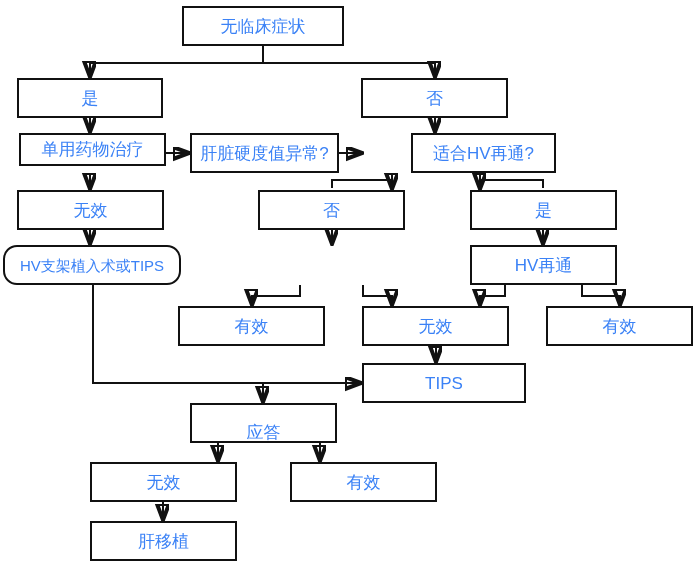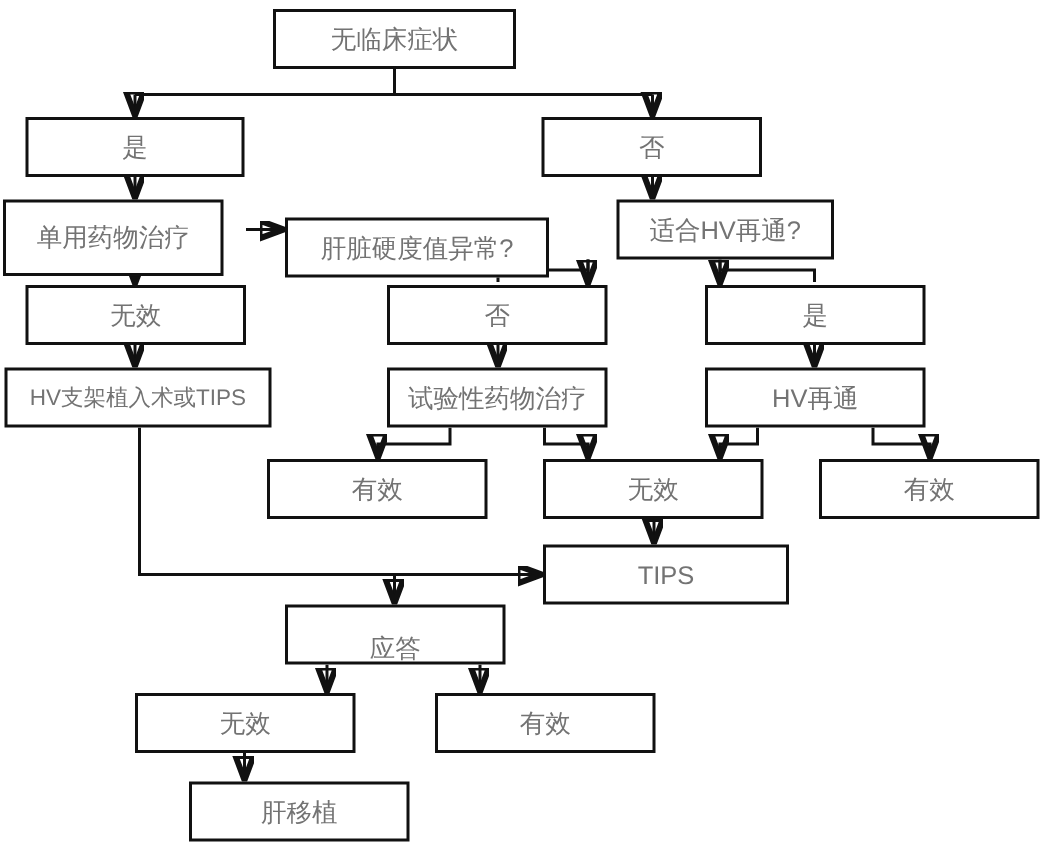--- a/index.html
+++ b/index.html
@@ -18,27 +18,27 @@
     overflow: hidden;
   }
   .node {
     position: absolute;
     box-sizing: border-box;
     border: 2px solid #111111;
     background: #ffffff;
     display: flex;
     align-items: center;
     justify-content: center;
-    color: #737373;
+    color: #3b82f6;
     font-size: 17px;
     line-height: 1;
     white-space: nowrap;
     z-index: 2;
   }
-  .node.small-text { font-size: 15px; }
+  .node.small-text { font-size: 15px; border-radius: 14px; }
   svg.edges {
     position: absolute;
     left: 0;
     top: 0;
     width: 700px;
     height: 570px;
     z-index: 1;
     overflow: visible;
   }
   svg.edges line, svg.edges path, svg.edges polyline {
@@ -116,25 +116,25 @@
   </div>
 
   <div class="node" style="left:17px; top:78px; width:146px; height:40px;">
     <span>是</span>
   </div>
 
   <div class="node" style="left:361px; top:78px; width:147px; height:40px;">
     <span>否</span>
   </div>
 
-  <div class="node" style="left:2px; top:133px; width:147px; height:51px;">
+  <div class="node" style="left:19px; top:133px; width:147px; height:33px;">
     <span>单用药物治疗</span>
   </div>
 
-  <div class="node" style="left:190px; top:133px; width:176px; height:40px;margin-top:12px;">
+  <div class="node" style="left:190px; top:133px; width:149px; height:40px;">
     <span>肝脏硬度值异常?</span>
   </div>
 
   <div class="node" style="left:363px; top:133px; width:145px; height:40px;margin-left:48px;">
     <span>适合HV再通?</span>
   </div>
 
   <div class="node" style="left:17px; top:190px; width:147px; height:40px;">
     <span>无效</span>
   </div>
@@ -144,23 +144,20 @@
   </div>
 
   <div class="node" style="left:470px; top:190px; width:147px; height:40px;">
     <span>是</span>
   </div>
 
   <div class="node small-text" style="left:3px; top:245px; width:178px; height:40px;">
     <span>HV支架植入术或TIPS</span>
   </div>
 
-  <div class="node" style="left:258px; top:245px; width:147px; height:40px;">
-    <span>试验性药物治疗</span>
-  </div>
 
   <div class="node" style="left:470px; top:245px; width:147px; height:40px;justify-content:center;">
     <span>HV再通</span>
   </div>
 
   <div class="node" style="left:178px; top:306px; width:147px; height:40px;">
     <span>有效</span>
   </div>
 
   <div class="node" style="left:362px; top:306px; width:147px; height:40px;">
@@ -180,17 +177,17 @@
   </div>
 
   <div class="node" style="left:90px; top:462px; width:147px; height:40px;">
     <span>无效</span>
   </div>
 
   <div class="node" style="left:290px; top:462px; width:147px; height:40px;">
     <span>有效</span>
   </div>
 
-  <div class="node" style="left:90px; top:521px; width:147px; height:40px;margin-left:36px;">
+  <div class="node" style="left:90px; top:521px; width:147px; height:40px;">
     <span>肝移植</span>
   </div>
 
 </div>
 
 </body></html>

